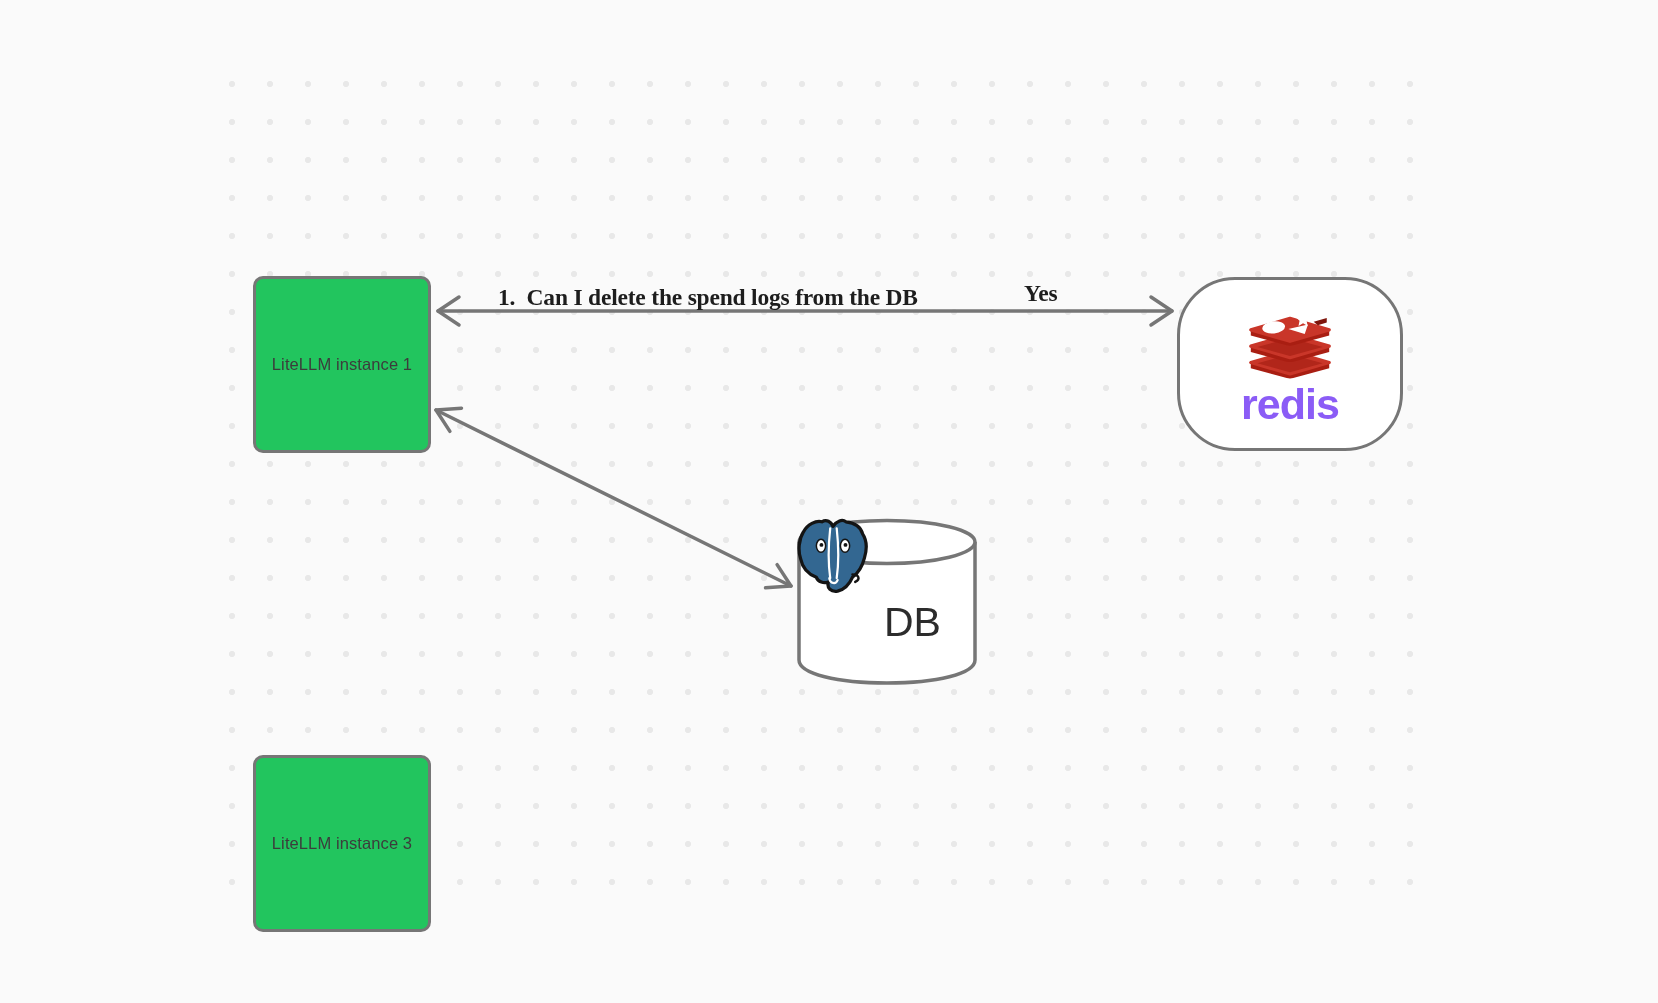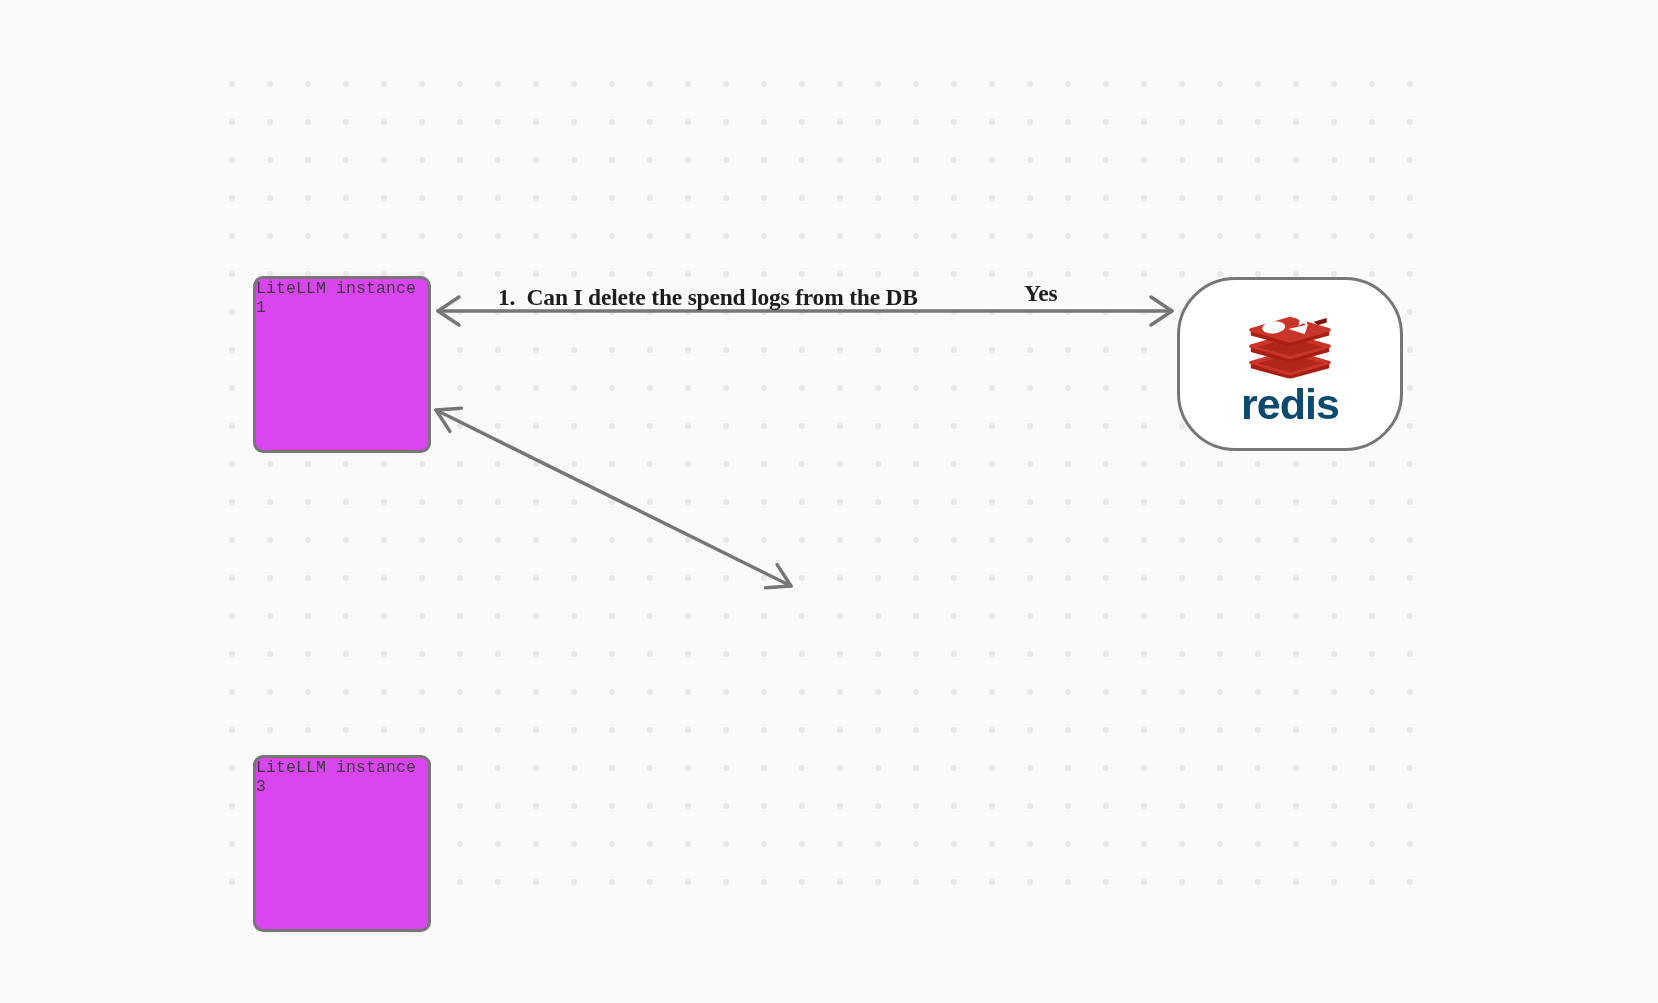--- a/index.html
+++ b/index.html
@@ -10,30 +10,30 @@
   }
   .dotgrid{
     position:absolute;left:213px;top:65px;width:1216px;height:836px;
     background-image:radial-gradient(circle at 19px 19px,#e8e8e8 2.7px,rgba(232,232,232,0) 3.4px);
     background-size:38px 38px;
   }
   svg.edges{position:absolute;left:0;top:0;width:1658px;height:1003px;pointer-events:none;}
   svg.edges line, svg.edges polyline{stroke:#767676;stroke-width:3.5;fill:none;stroke-linecap:round;stroke-linejoin:round;}
   .node-box{
     position:absolute;width:178px;height:177px;box-sizing:border-box;
-    background:#d946ef;border:3.5px solid #767676;border-radius:10px;
-    display:flex;justify-content:center;font-family:Liberation Mono, monospace;
+    background:#22c55e;border:3.5px solid #767676;border-radius:10px;
+    display:flex;align-items:center;justify-content:center;
   }
   .node-box span{font-size:16.5px;color:#3c3c3c;letter-spacing:.1px;}
   .node-redis{
     position:absolute;left:1177px;top:277px;width:226px;height:174px;box-sizing:border-box;
     background:#ffffff;border:3.5px solid #767676;border-radius:58px;
     display:flex;flex-direction:column;align-items:center;justify-content:center;padding-top:6px;
   }
-  .redis-word{font-size:43px;font-weight:700;color:#0c4a6e;line-height:1;margin-top:-2px;letter-spacing:-1px;}
+  .redis-word{font-size:43px;font-weight:700;color:#8b5cf6;line-height:1;margin-top:-2px;letter-spacing:-1px;}
   .node-db{position:absolute;left:796px;top:517px;width:182px;height:170px;}
   .node-db > svg{position:absolute;left:0;top:0;}
   .pg-logo{position:absolute;left:14px;top:62px;}
   .db-label{position:absolute;left:88px;top:84px;font-size:41px;line-height:1.05;color:#2c2c2c;}
   .edge-label{
     position:absolute;font-weight:700;font-size:23.5px;line-height:26px;color:#1d1d1d;
     white-space:pre;letter-spacing:-.2px;font-family:Liberation Serif, serif;
   }
 </style>
 </head>
@@ -83,16 +83,34 @@
 
         <ellipse cx="40" cy="22" rx="14" ry="7.5" fill="#ffffff" transform="rotate(-6 40 22)"></ellipse>
         <path d="M76,3 L78.6,8.8 L85,9.5 L80.3,13.9 L81.6,20.2 L76,17 L70.4,20.2 L71.7,13.9 L67,9.5 L73.4,8.8 Z" fill="#ffffff"></path>
         <path d="M89,15 L105,10.5 L105,16 L94,19.5 Z" fill="#7e150c"></path>
         <path d="M58,24 L82,18.5 L78,30 Z" fill="#ffffff"></path>
       </g>
     </svg>
     <div class="redis-word">redis</div>
   </div>
 
+  <div class="node-db">
+    <svg width="182" height="170" viewBox="0 0 182 170">
+      <path d="M3 25 L3 143 C3 157 42 166 91 166 C140 166 179 157 179 143 L179 25" fill="#ffffff" stroke="#767676" stroke-width="3.5"></path>
+      <ellipse cx="91" cy="25" rx="88" ry="21.5" fill="#ffffff" stroke="#767676" stroke-width="3.5"></ellipse>
+    </svg>
+    <svg class="pg-logo" width="74" height="78" viewBox="0 0 80 84">
+      <path d="M40,10 C44,4 50,2 54,5 C62,6 70,10 72,18 C76,24 77,34 74,44 C72,52 68,60 61,65 C58,72 52,78 45,80 C38,81 33,77 35,70 C30,72 24,70 22,65 C14,62 7,55 5,45 C2,36 3,24 8,16 C12,8 22,3 28,5 C33,2 38,5 40,10 Z" fill="#336791" stroke="#141414" stroke-width="3.5" stroke-linejoin="round"></path>
+      <path d="M37,12 C35,30 35,52 37,66" fill="none" stroke="#ffffff" stroke-width="2.4" stroke-linecap="round"></path>
+      <path d="M44,12 C46,30 46,52 44,66" fill="none" stroke="#ffffff" stroke-width="2.4" stroke-linecap="round"></path>
+      <path d="M36,66 C37,72 43,73 45,68" fill="none" stroke="#ffffff" stroke-width="2.4" stroke-linecap="round"></path>
+      <ellipse cx="27" cy="31" rx="5" ry="7" fill="#ffffff" stroke="#141414" stroke-width="1.6"></ellipse>
+      <circle cx="27.5" cy="30" r="2.1" fill="#141414"></circle>
+      <ellipse cx="53" cy="31" rx="5" ry="7" fill="#ffffff" stroke="#141414" stroke-width="1.6"></ellipse>
+      <circle cx="53.5" cy="30" r="2.1" fill="#141414"></circle>
+      <path d="M61,62 C68,62 70,67 64,70" fill="none" stroke="#141414" stroke-width="2.6" stroke-linecap="round"></path>
+    </svg>
+    <div class="db-label">DB</div>
+  </div>
 
   <div class="edge-label" style="left:498px;top:284px;">1.  Can I delete the spend logs from the DB</div>
   <div class="edge-label" style="left:1024px;top:280px;">Yes</div>
 </div>
 
 </body></html>

